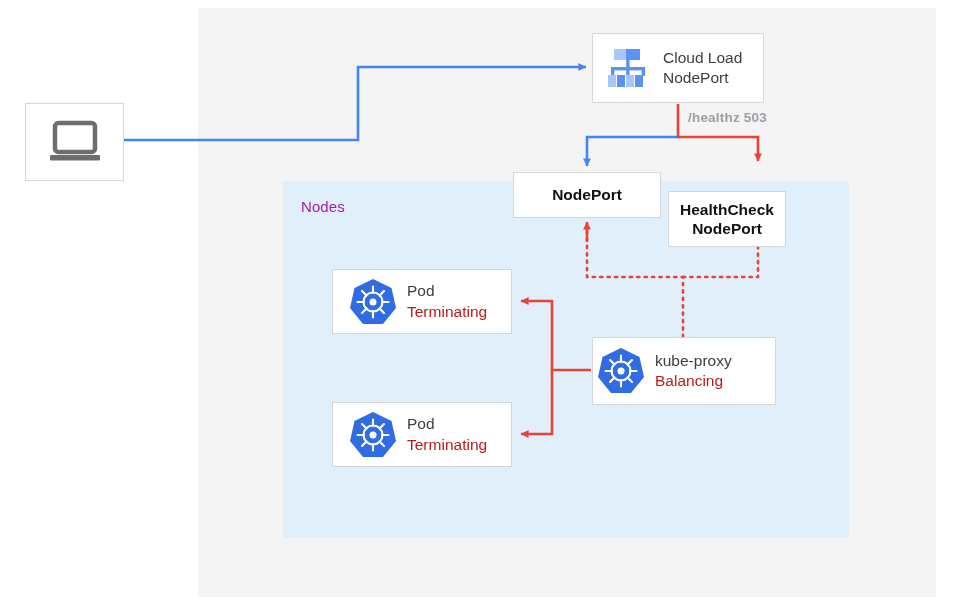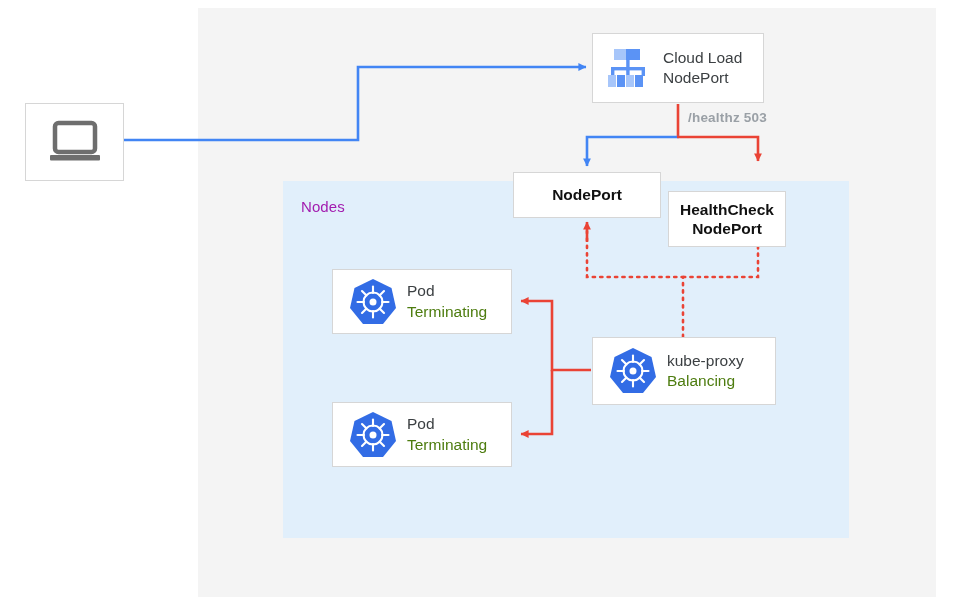--- a/index.html
+++ b/index.html
@@ -16,31 +16,31 @@
   .nodes-label{position:absolute;left:301px;top:198px;font-size:15px;color:#a21caf;
                letter-spacing:.1px;}
 
   
   .card{position:absolute;background:#ffffff;border:1px solid #d6d6d6;
         box-sizing:border-box;display:flex;align-items:center;}
   .card.plain{justify-content:center;text-align:center;}
 
   .card-text{display:flex;flex-direction:column;justify-content:center;}
   .card-title{font-size:15.5px;color:#3c4043;line-height:1.32;}
-  .card-sub{font-size:15.5px;color:#4d7c0f;line-height:1.32;}
+  .card-sub{font-size:15.5px;color:#b91c1c;line-height:1.32;}
   .bold-label{font-weight:bold;font-size:15.5px;color:#111111;line-height:1.25;}
 
   
   #laptop-card{left:25px;top:103px;width:99px;height:78px;justify-content:center;}
   #clb-card{left:592px;top:33px;width:172px;height:70px;padding-left:10px;}
   #nodeport-card{left:513px;top:172px;width:148px;height:46px;}
   #hc-nodeport-card{left:668px;top:167px;width:118px;height:56px;margin-top:24px;}
   #pod1-card{left:332px;top:269px;width:180px;height:65px;padding-left:12px;}
   #pod2-card{left:332px;top:402px;width:180px;height:65px;padding-left:12px;}
-  #kubeproxy-card{left:592px;top:337px;width:184px;height:68px;padding-left:12px;}
+  #kubeproxy-card{left:592px;top:337px;width:184px;height:68px;}
 
   .icon-slot{flex:0 0 auto;display:flex;align-items:center;justify-content:center;}
   .k8s-slot{width:56px;height:56px;margin-right:6px;}
   .clb-slot{width:50px;height:50px;margin-right:10px;}
 
   .healthz-label{position:absolute;left:688px;top:110px;font-size:13.5px;
                  font-weight:bold;color:#9aa0a6;letter-spacing:.2px;}
 
   svg.wires{position:absolute;left:0;top:0;width:953px;height:612px;
             pointer-events:none;}

